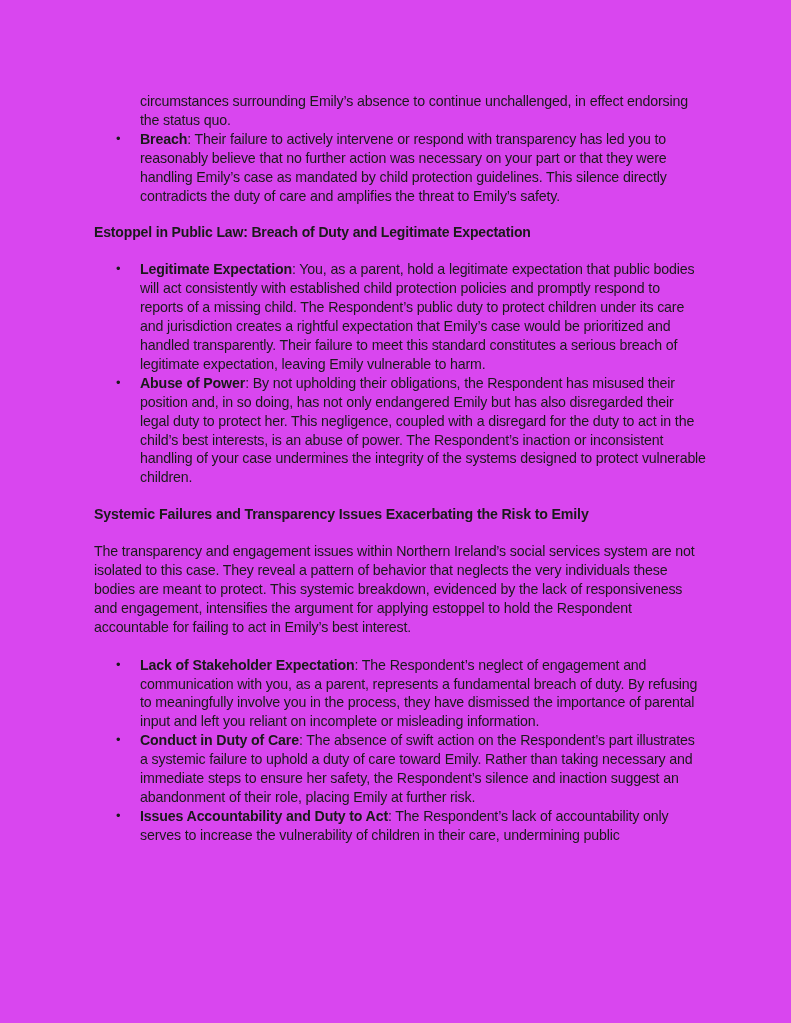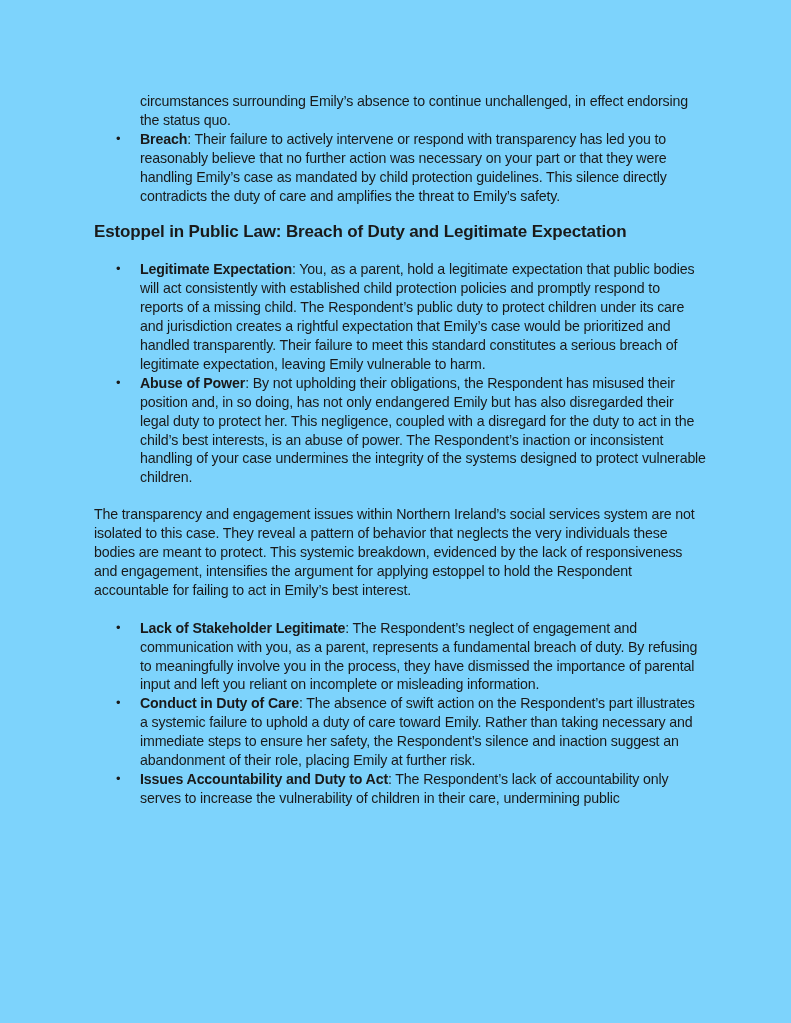--- a/index.html
+++ b/index.html
@@ -14,21 +14,21 @@
       overflow: hidden;
       font-family: "Liberation Sans", sans-serif;
       color: #1a1a1a;
     }
     .page {
       position: absolute;
       left: 0;
       top: 0;
       width: 791px;
       height: 1023px;
-      background: #7dd3fc;
+      background: #d946ef;
     }
     .content {
       position: absolute;
       left: 94px;
       top: 92px;
       width: 612px;
       font-size: 14.2px;
       line-height: 18.9px;
       letter-spacing: -0.15px;
     }
@@ -71,37 +71,38 @@
   <div class="content">
 
     <p class="para cont">circumstances surrounding Emily’s absence to continue unchallenged, in effect endorsing the status quo.</p>
 
     <ul>
       <li>
         <span class="bullet">•</span><b>Breach</b><span>: Their failure to actively intervene or respond with transparency has led you to reasonably believe that no further action was necessary on your part or that they were handling Emily’s case as mandated by child protection guidelines. This silence directly contradicts the duty of care and amplifies the threat to Emily’s safety.</span>
       </li>
     </ul>
 
-    <h2 class="heading sec1-head" style="font-size:17px;">Estoppel in Public Law: Breach of Duty and Legitimate Expectation</h2>
+    <h2 class="heading sec1-head" style="font-size:14px;">Estoppel in Public Law: Breach of Duty and Legitimate Expectation</h2>
 
     <ul class="sec1-list">
       <li>
         <span class="bullet">•</span><b>Legitimate Expectation</b><span>: You, as a parent, hold a legitimate expectation that public bodies will act consistently with established child protection policies and promptly respond to reports of a missing child. The Respondent’s public duty to protect children under its care and jurisdiction creates a rightful expectation that Emily’s case would be prioritized and handled transparently. Their failure to meet this standard constitutes a serious breach of legitimate expectation, leaving Emily vulnerable to harm.</span>
       </li>
       <li>
         <span class="bullet">•</span><b>Abuse of Power</b><span>: By not upholding their obligations, the Respondent has misused their position and, in so doing, has not only endangered Emily but has also disregarded their legal duty to protect her. This negligence, coupled with a disregard for the duty to act in the child’s best interests, is an abuse of power. The Respondent’s inaction or inconsistent handling of your case undermines the integrity of the systems designed to protect vulnerable children.</span>
       </li>
     </ul>
 
+    <h2 class="heading sec2-head" style="font-size:14.2px;">Systemic Failures and Transparency Issues Exacerbating the Risk to Emily</h2>
 
     <p class="para sec2-para">The transparency and engagement issues within Northern Ireland’s social services system are not isolated to this case. They reveal a pattern of behavior that neglects the very individuals these bodies are meant to protect. This systemic breakdown, evidenced by the lack of responsiveness and engagement, intensifies the argument for applying estoppel to hold the Respondent accountable for failing to act in Emily’s best interest.</p>
 
     <ul class="sec2-list">
       <li>
-        <span class="bullet">•</span><b>Lack of Stakeholder Legitimate</b><span>: The Respondent’s neglect of engagement and communication with you, as a parent, represents a fundamental breach of duty. By refusing to meaningfully involve you in the process, they have dismissed the importance of parental input and left you reliant on incomplete or misleading information.</span>
+        <span class="bullet">•</span><b>Lack of Stakeholder Expectation</b><span>: The Respondent’s neglect of engagement and communication with you, as a parent, represents a fundamental breach of duty. By refusing to meaningfully involve you in the process, they have dismissed the importance of parental input and left you reliant on incomplete or misleading information.</span>
       </li>
       <li>
         <span class="bullet">•</span><b>Conduct in Duty of Care</b><span>: The absence of swift action on the Respondent’s part illustrates a systemic failure to uphold a duty of care toward Emily. Rather than taking necessary and immediate steps to ensure her safety, the Respondent’s silence and inaction suggest an abandonment of their role, placing Emily at further risk.</span>
       </li>
       <li>
         <span class="bullet">•</span><b>Issues Accountability and Duty to Act</b><span>: The Respondent’s lack of accountability only serves to increase the vulnerability of children in their care, undermining public</span>
       </li>
     </ul>
 
   </div>

